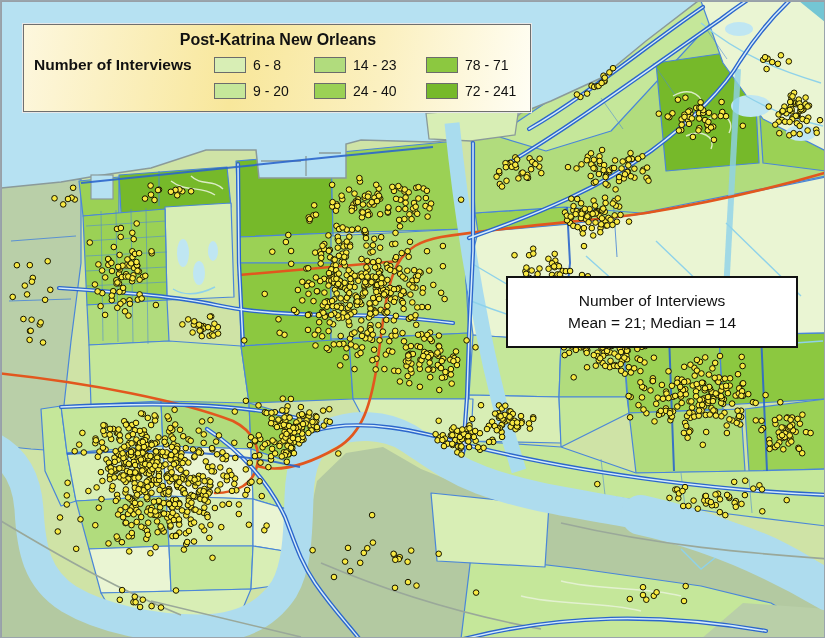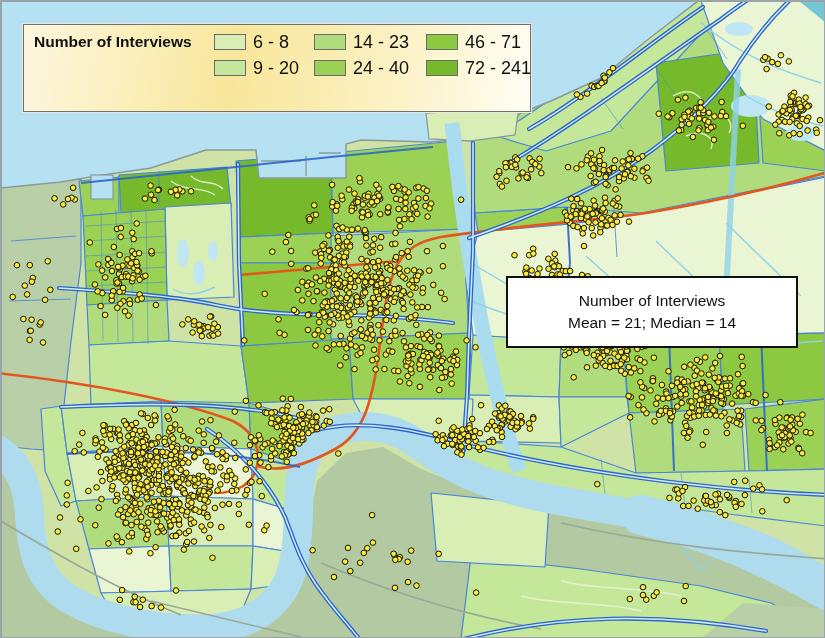--- a/index.html
+++ b/index.html
@@ -15,21 +15,21 @@
   .cyan{stroke:var(--cyan);stroke-width:1.4;fill:none;}
   .grayrd{stroke:var(--grayroad);stroke-width:1.6;fill:none;}
   .squig{stroke:var(--squig);stroke-width:1.4;fill:none;opacity:.9;}
   
   #legend{position:absolute;left:22px;top:23px;width:508px;height:88px;box-sizing:border-box;
     border:1px solid #6f6f6f;outline:1px solid #e8e8e8;
     background:linear-gradient(100deg,#fdf7de 0%,#f8e79b 42%,#fbf0c0 70%,#fffef4 100%);
     padding:4px 8px 4px 10px;}
   #legend .ttl{text-align:center;font-weight:bold;font-size:16px;color:#111;margin:2px 0 3px 0;}
   #legend .grid-l{display:grid;grid-template-columns:180px 100px 112px 108px;grid-auto-rows:26px;align-items:center;}
-  .lg-item{display:flex;align-items:center;font-size:18px;color:#111;white-space:nowrap;}
+  .lg-item{display:flex;align-items:center;font-size:14px;color:#111;white-space:nowrap;}
   .lg-sw{width:30px;height:14px;border:1px solid #6b6b6b;margin-right:7px;flex:0 0 auto;}
   .lg-head{font-weight:bold;font-size:15.5px;color:#111;}
   
   #anno{position:absolute;left:505px;top:275px;width:292px;height:72px;box-sizing:border-box;
     background:#fff;border:2px solid #111;display:flex;flex-direction:column;justify-content:center;
     text-align:center;font-size:15.5px;line-height:1.42;color:#111;}
 </style>
 </head>
 <body>
 
@@ -2404,33 +2404,34 @@
         <circle cx="655.6" cy="591.3" r="2.8" fill="#f8e943" stroke="#141400" stroke-width="1"></circle>
         <circle cx="642.0" cy="586.2" r="2.8" fill="#f8e943" stroke="#141400" stroke-width="1"></circle>
         <circle cx="642.0" cy="594.0" r="2.8" fill="#f8e943" stroke="#141400" stroke-width="1"></circle>
         <circle cx="645.3" cy="598.7" r="2.8" fill="#f8e943" stroke="#141400" stroke-width="1"></circle>
       </g>
 
   <rect x="0.5" y="0.5" width="824" height="637" style="fill:none;stroke:#98a0a8;stroke-width:1"></rect>
 </svg>
 
 <div id="legend">
+  <div class="ttl">Post-Katrina New Orleans</div>
   <div class="grid-l">
     <div class="lg-head" style="grid-column:1;grid-row:1">Number of Interviews</div>
     <div class="lg-item" style="grid-column:2;grid-row:1">
           <span class="lg-sw" style="background: rgb(216, 238, 181);"></span>
           <span>6 - 8</span>
         </div>
     <div class="lg-item" style="grid-column:3;grid-row:1">
           <span class="lg-sw" style="background: rgb(177, 220, 125);"></span>
           <span>14 - 23</span>
         </div>
     <div class="lg-item" style="grid-column:4;grid-row:1">
           <span class="lg-sw" style="background: rgb(140, 200, 64);"></span>
-          <span>46 - 71</span>
+          <span>78 - 71</span>
         </div>
     <div class="lg-item" style="grid-column:2;grid-row:2">
           <span class="lg-sw" style="background: rgb(197, 231, 154);"></span>
           <span>9 - 20</span>
         </div>
     <div class="lg-item" style="grid-column:3;grid-row:2">
           <span class="lg-sw" style="background: rgb(155, 209, 85);"></span>
           <span>24 - 40</span>
         </div>
     <div class="lg-item" style="grid-column:4;grid-row:2">

